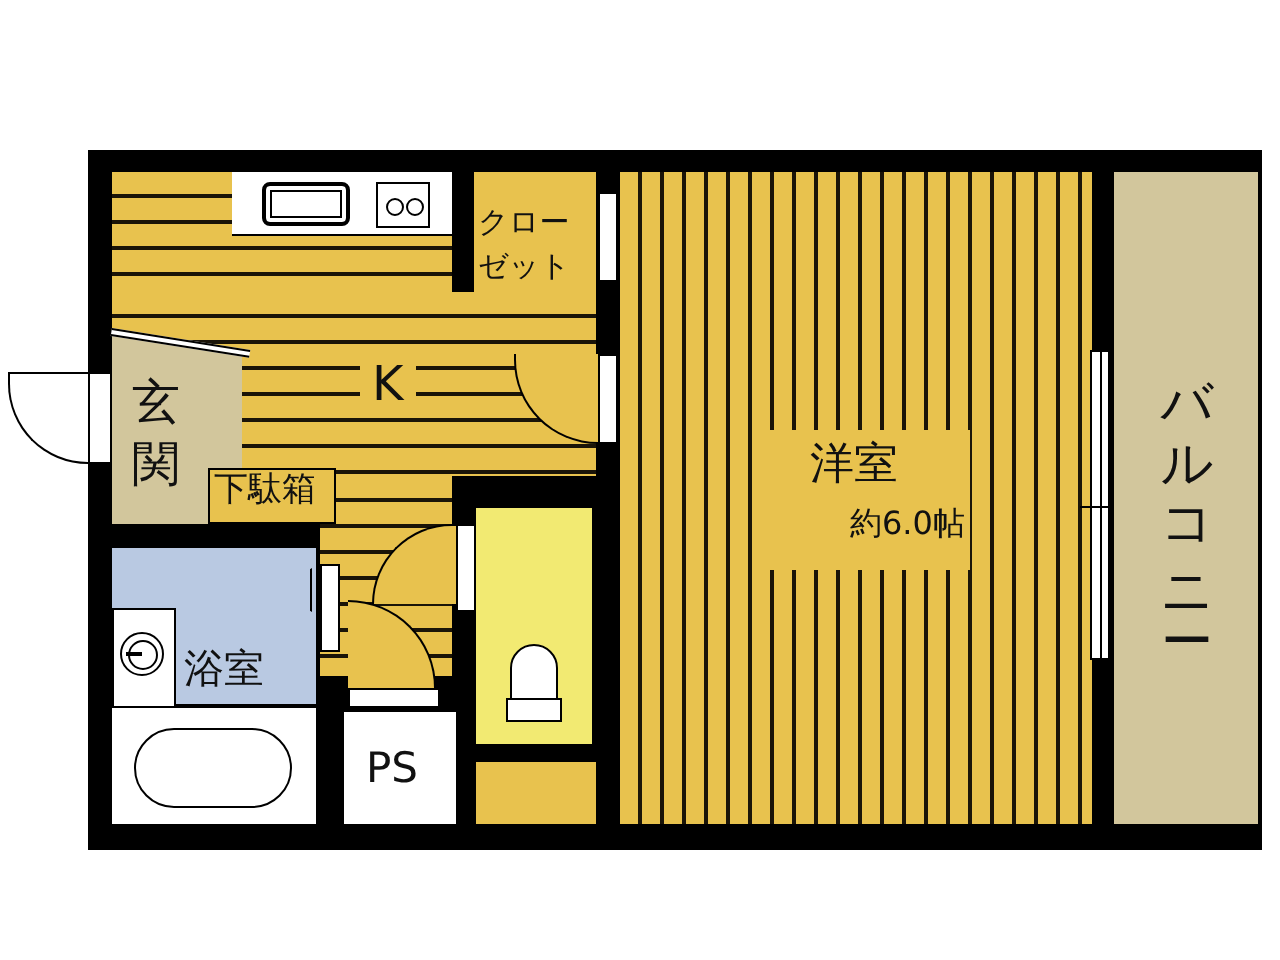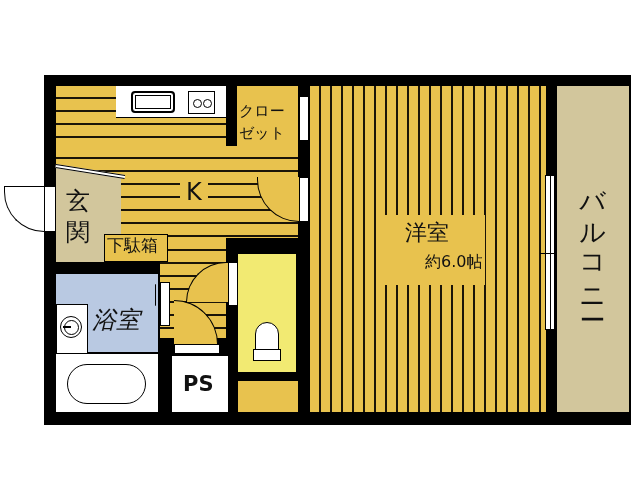--- a/index.html
+++ b/index.html
@@ -73,37 +73,37 @@
 <div class="label" style="left:66px;top:220px;font-size:24px;">関</div>
 
 <div class="abs door-opening" style="left:44px;top:186px;width:12px;height:46px;"></div>
 <div class="arc" style="left:4px;top:186px;width:40px;height:46px;border-right:none;border-top:none;border-radius:0 0 0 40px;background:#fff;"></div>
 <div class="abs" style="left:4px;top:186px;width:40px;height:1px;background:#000;"></div>
 
 <div class="abs gold" style="left:104px;top:234px;width:64px;height:28px;border:1.5px solid #000;"></div>
 <div class="label" style="left:107px;top:238px;font-size:17px;font-family:Liberation Mono, monospace;">下駄箱</div>
 
 <div class="abs blue" style="left:56px;top:274px;width:102px;height:78px;"></div>
-<div class="label" style="left:92px;top:308px;font-size:24px;font-style:italic;">浴室</div>
+<div class="label" style="left:92px;top:324px;font-size:20px;">浴室</div>
 <div class="abs white" style="left:56px;top:304px;width:32px;height:50px;border:1px solid #000;"></div>
 <div class="abs" style="left:60px;top:316px;width:22px;height:22px;border:1.5px solid #000;border-radius:50%;background:#fff;">
   <span style="position:absolute;left:3px;top:3px;width:13px;height:13px;border:1px solid #000;border-radius:50%;"></span>
   <span style="position:absolute;left:2px;top:9px;width:8px;height:2px;background:#000;"></span>
 </div>
 <div class="abs" style="left:138px;top:284px;width:18px;height:22px;border-left:1.5px solid #000;transform:scaleX(-1);clip-path:polygon(0 0,100% 50%,0 100%);background:transparent;"></div>
 <div class="abs door-opening" style="left:160px;top:282px;width:10px;height:44px;"></div>
 
 <div class="abs white" style="left:56px;top:354px;width:102px;height:58px;"></div>
 <div class="abs" style="left:67px;top:364px;width:79px;height:40px;border:1.5px solid #000;border-radius:20px;background:#fff;"></div>
 
 <div class="arc" style="left:186px;top:262px;width:42px;height:40px;border-right:none;border-bottom:none;border-radius:42px 0 0 0;background:#e8c24e;"></div>
 <div class="abs door-opening" style="left:228px;top:262px;width:10px;height:44px;"></div>
 <div class="arc" style="left:174px;top:300px;width:44px;height:46px;border-left:none;border-bottom:none;border-radius:0 44px 0 0;background:#e8c24e;"></div>
 <div class="abs door-opening" style="left:174px;top:344px;width:46px;height:10px;"></div>
 
 <div class="abs white" style="left:172px;top:356px;width:56px;height:56px;"></div>
-<div class="label" style="left:183px;top:374px;font-size:21px;font-weight:bold;">PS</div>
+<div class="label" style="left:183px;top:374px;font-size:21px;">PS</div>
 
 <div class="abs yellow" style="left:238px;top:254px;width:58px;height:118px;"></div>
 <div class="abs" style="left:255px;top:322px;width:24px;height:32px;border:1.5px solid #000;border-radius:12px 12px 2px 2px;background:#fff;"></div>
 <div class="abs" style="left:253px;top:349px;width:28px;height:12px;border:1.5px solid #000;background:#fff;"></div>
 
 <div class="abs gold" style="left:238px;top:381px;width:60px;height:31px;"></div>
 
 </body></html>

